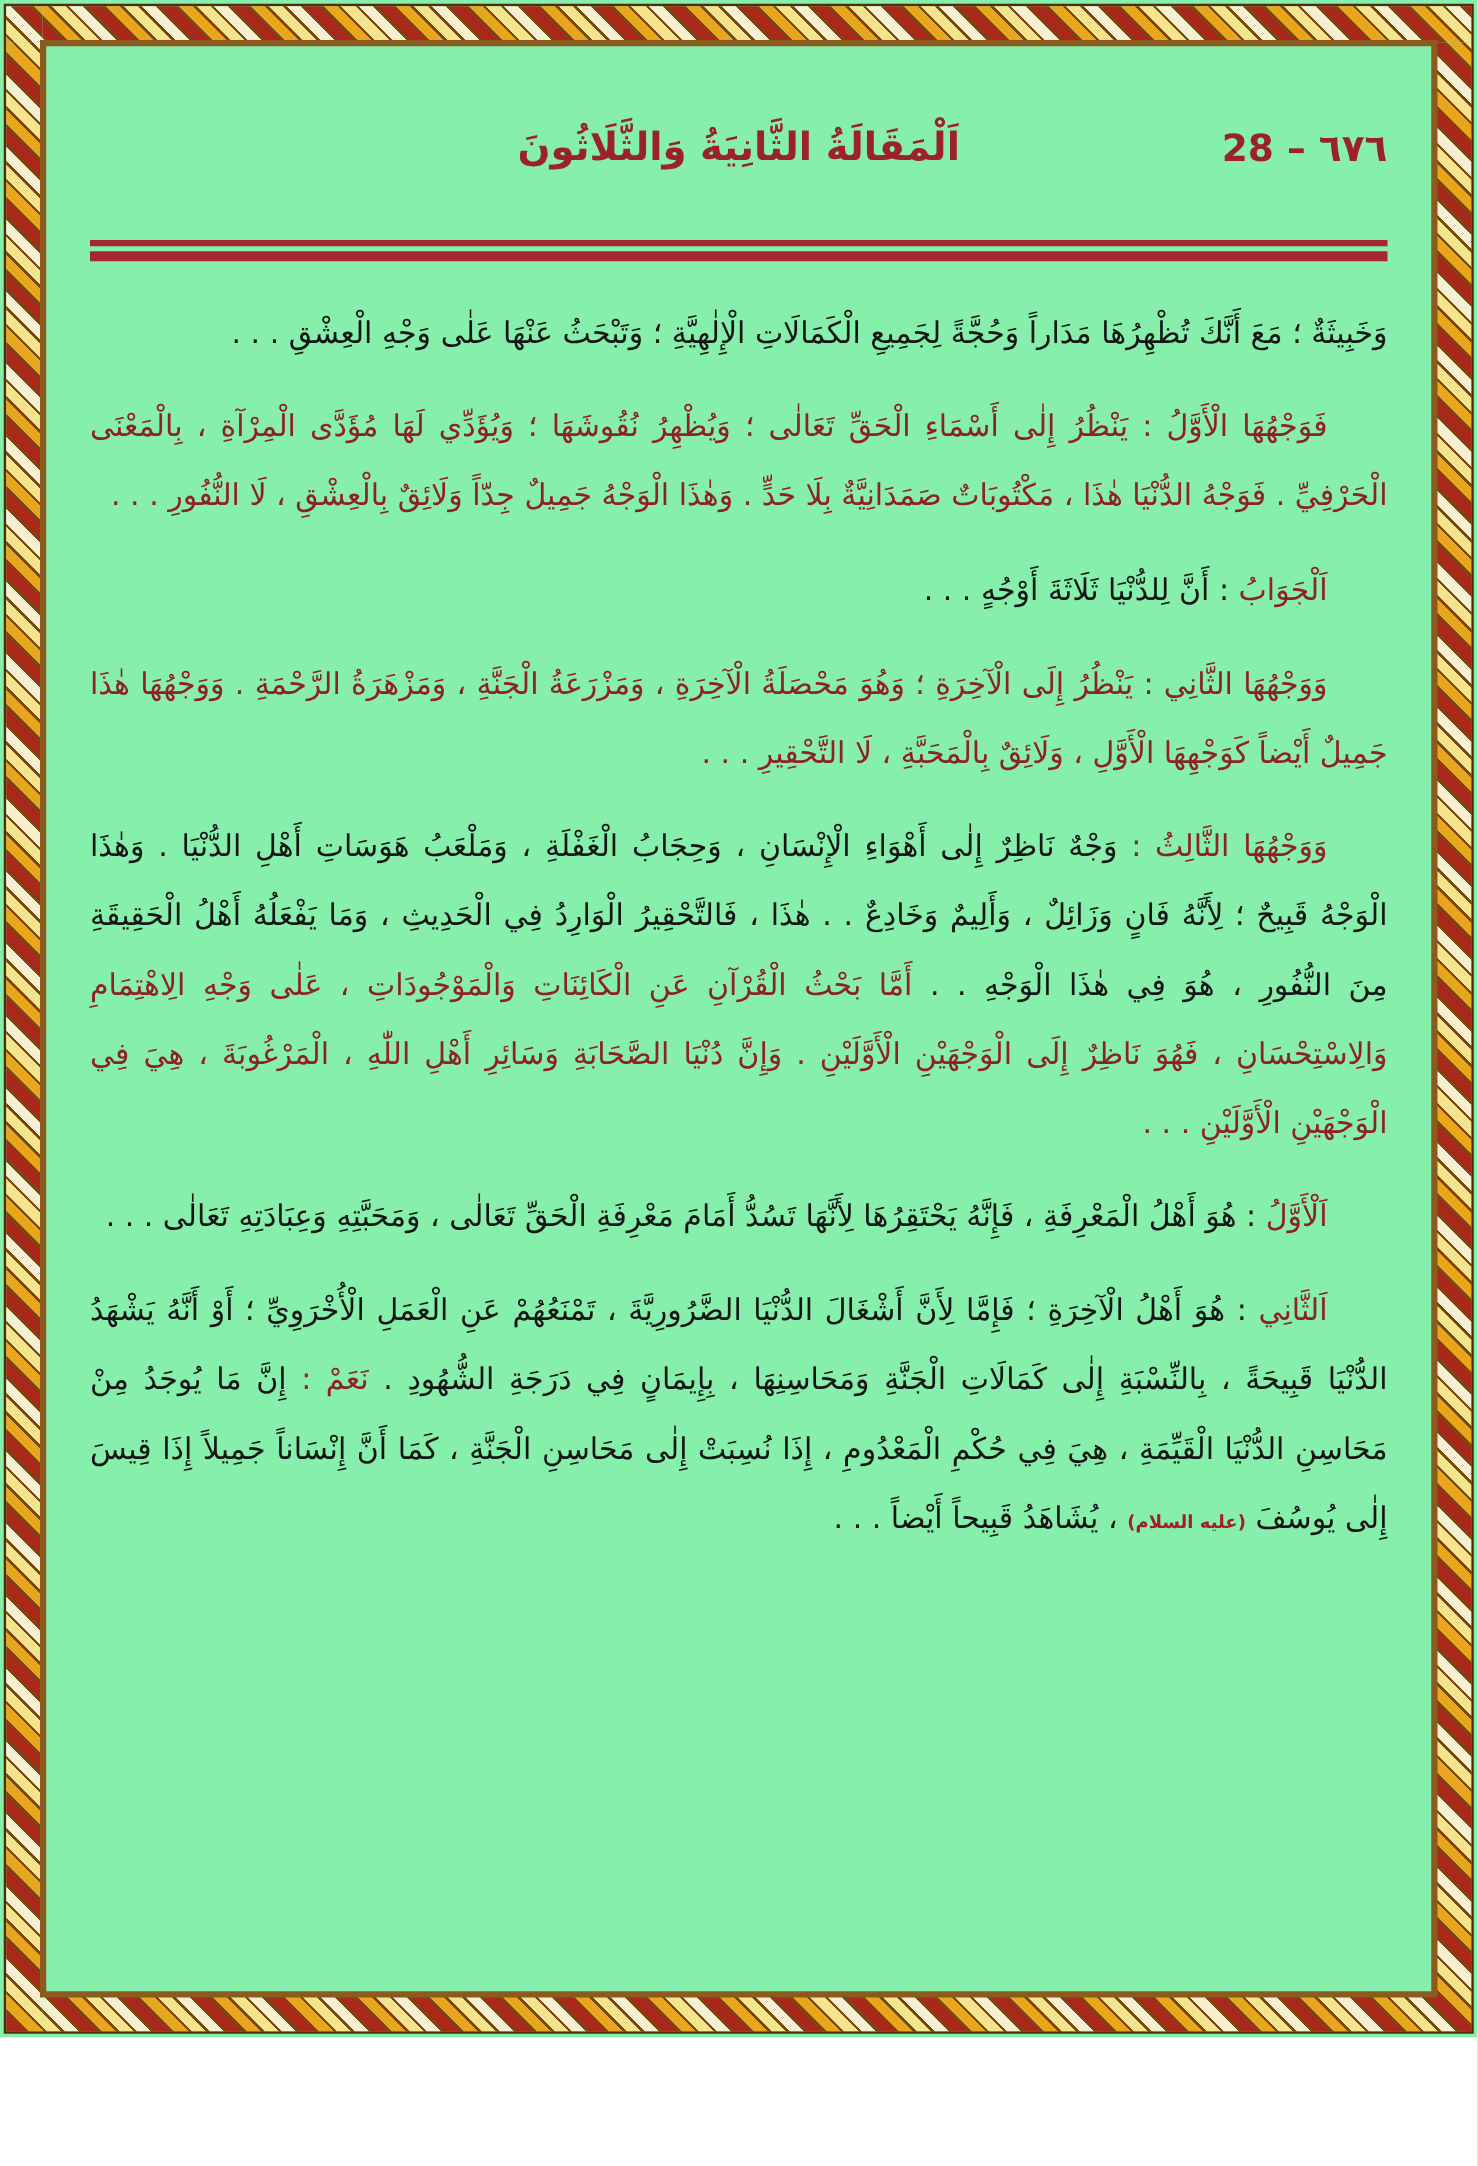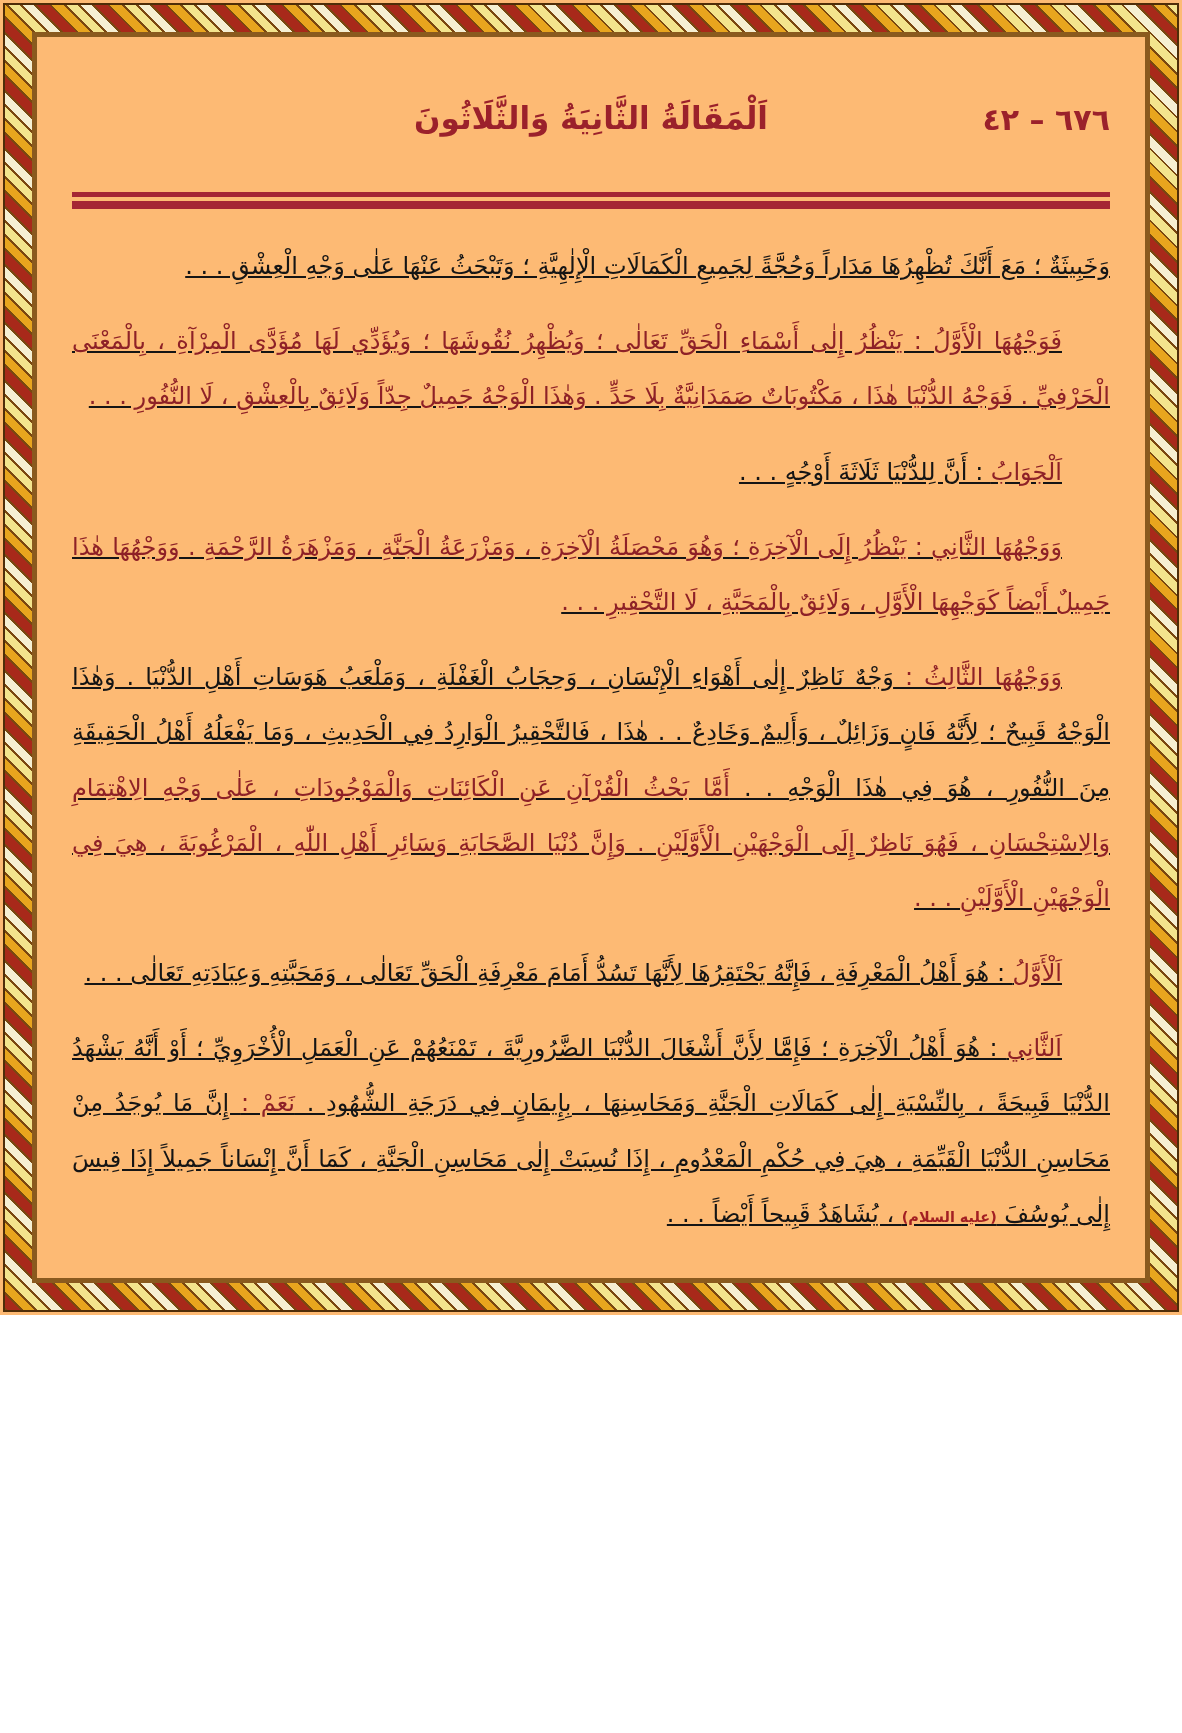--- a/index.html
+++ b/index.html
@@ -1,21 +1,21 @@
 <!DOCTYPE html>
 <html dir="rtl" lang="ar"><head>
 <meta charset="utf-8">
 <style>
   html, body { margin: 0; padding: 0; background: #ffffff; }
 
   .page {
     position: relative;
     width: 1182px;
-    height: 1315px;
-    background: #fdba74;
+    height: 1630px;
+    background: #86efac;
     font-family: "DejaVu Sans", sans-serif;
     overflow: hidden;
   }
 
   
   .outer-line {
     position: absolute; inset: 3px;
     border: 2px solid #4f2d08;
     pointer-events: none;
   }
@@ -72,21 +72,21 @@
     margin: 18px 0 30px 0;
   }
 
   .body {
     direction: rtl;
     text-align: justify;
     font-size: 24px;
     line-height: 2.3;
     color: #151515;
   }
-  .body p { margin: 0 0 20px 0; text-decoration: underline; }
+  .body p { margin: 0 0 20px 0; }
   .body p.indent { text-indent: 48px; }
 
   [data-color="black"]     { color: #151515; }
   [data-color="red"]       { color: #8e2127; }
   [data-color="red-small"] {
     color: #a31f23;
     font-size: 0.60em;
     font-weight: bold;
   }
 </style>
@@ -96,21 +96,21 @@
 <div class="page">
 
   <div class="outer-line"></div>
   <div class="band"></div>
   <div class="inner-line"></div>
 
   <div class="content">
 
     <div class="header">
       <div class="page-title">اَلْمَقَالَةُ الثَّانِيَةُ وَالثَّلَاثُونَ</div>
-      <div class="page-number">٦٧٦ – ٤٢</div>
+      <div class="page-number">٦٧٦ – 28</div>
     </div>
 
     <div class="rule"></div>
 
     <div class="body">
 
       <p>
         <span data-color="black">وَخَبِيثَةٌ ؛ مَعَ أَنَّكَ تُظْهِرُهَا مَدَاراً وَحُجَّةً لِجَمِيعِ الْكَمَالَاتِ الْإِلٰهِيَّةِ ؛ وَتَبْحَثُ عَنْهَا عَلٰى وَجْهِ الْعِشْقِ . . .</span>
       </p>
 

